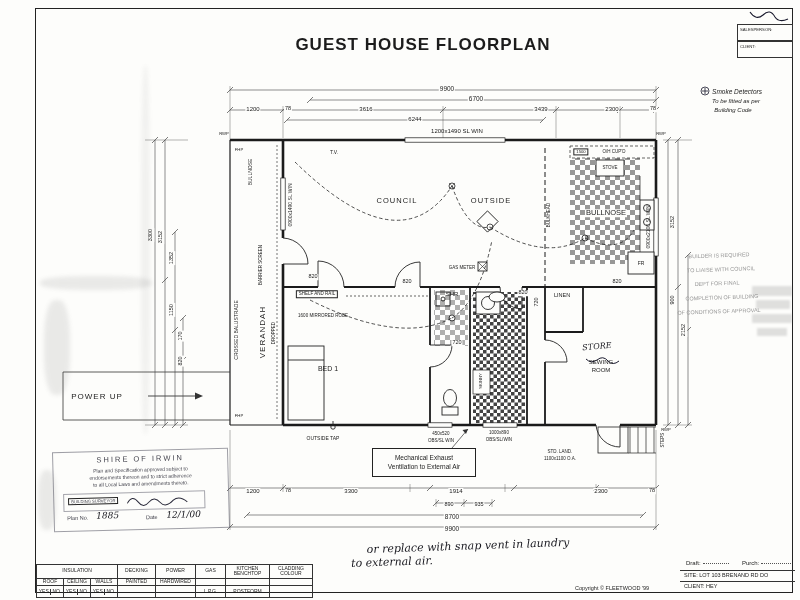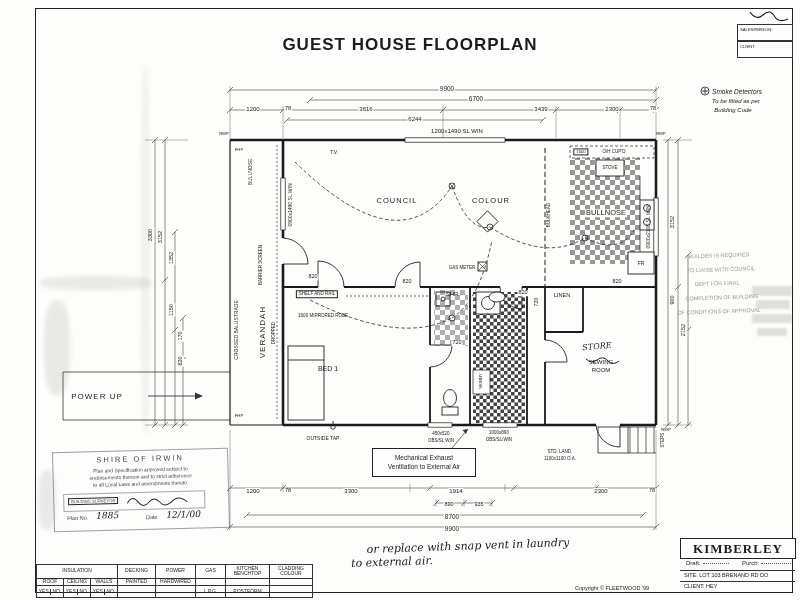--- a/index.html
+++ b/index.html
@@ -153,21 +153,21 @@
     </g>
 
     <g stroke="#1a1a2e" fill="none">
       <path stroke-width="1.1" d="M750 12 q6 9 13 3 q7 -7 12 2 q4 6 13 2"></path>
       <path stroke-width="1" d="M586 359 q5 5 11 1 q6 -5 11 1 q5 5 11 0"></path>
       <circle cx="705" cy="91" r="4" stroke-width="0.8"></circle>
       <path d="M702 91 h6 M705 88 v6" stroke-width="0.8"></path>
     </g>
   </svg>
 
-  <div class="lb s17 b ls1" style="left:410px;top:44px">GUEST HOUSE FLOORPLAN</div>
+  <div class="lb s17 b ls1" style="left:423px;top:44px">GUEST HOUSE FLOORPLAN</div>
   <div class="cbox" style="left:737px;top:24px">
     <span>SALESPERSON:</span>
   </div>
   <div class="cbox" style="left:737px;top:41px">
     <span>CLIENT:</span>
   </div>
 
   <div class="lb s65 it" style="left:737px;top:92px">Smoke Detectors</div>
   <div class="lb s6 it" style="left:736px;top:101px">To be fitted as per</div>
   <div class="lb s6 it" style="left:733px;top:110px">Building Code</div>
@@ -200,21 +200,21 @@
   <div class="lbv s55 wbg" style="left:172px;top:310px">1150</div>
   <div class="lbv s55 wbg" style="left:181px;top:336px">170</div>
   <div class="lbv s55 wbg" style="left:181px;top:361px">820</div>
   <div class="lbv s55 wbg" style="left:673px;top:222px">3152</div>
   <div class="lbv s55 wbg" style="left:673px;top:300px">900</div>
   <div class="lbv s55 wbg" style="left:684px;top:330px">2152</div>
   <div class="lbv s5" style="left:290px;top:205px">0900x1490 SL WIN</div>
   <div class="lbv s5" style="left:648px;top:227px">0900x2100 SL WIN</div>
 
   <div class="lb s75 ls1" style="left:397px;top:201px">COUNCIL</div>
-  <div class="lb s75 ls1" style="left:491px;top:201px">COLOUR</div>
+  <div class="lb s75 ls1" style="left:491px;top:201px">OUTSIDE</div>
   <div class="lb s75 wbg" style="left:606px;top:213px">BULLNOSE</div>
   <div class="lb s7" style="left:328px;top:368px">BED 1</div>
   <div class="lb s6" style="left:452px;top:294px">SHR</div>
   <div class="lb s55" style="left:562px;top:296px">LINEN</div>
   <div class="lb s6" style="left:601px;top:362px">SEWING</div>
   <div class="lb s6" style="left:601px;top:370px">ROOM</div>
   <div class="lb hand s8" style="left:597px;top:347px;transform:translate(-50%,-50%) rotate(-5deg)">STORE</div>
   <div class="lbv s8 ls1" style="left:263px;top:332px">VERANDAH</div>
   <div class="lbv s45" style="left:274px;top:333px">DROPPED</div>
   <div class="lb s8 ls1" style="left:97px;top:397px">POWER UP</div>
@@ -277,23 +277,20 @@
     <div class="lb s55" style="left:98px;top:68px">Date</div>
     <div class="lb hand s9" style="left:130px;top:66px">12/1/00</div>
   </div>
 
   <div class="lb s55 faint" style="left:719px;top:256px;transform:translate(-50%,-50%) rotate(-2deg)">BUILDER IS REQUIRED</div>
   <div class="lb s55 faint" style="left:721px;top:270px;transform:translate(-50%,-50%) rotate(-2deg)">TO LIAISE WITH COUNCIL</div>
   <div class="lb s55 faint" style="left:717px;top:284px;transform:translate(-50%,-50%) rotate(-2deg)">DEPT FOR FINAL</div>
   <div class="lb s55 faint" style="left:722px;top:298px;transform:translate(-50%,-50%) rotate(-2deg)">COMPLETION OF BUILDING</div>
   <div class="lb s55 faint" style="left:719px;top:312px;transform:translate(-50%,-50%) rotate(-2deg)">OF CONDITIONS OF APPROVAL</div>
 
-  <div class="kimb">
-    <span class="serif b s13 ls1">KIMBERLEY</span>
-  </div>
   <div class="ll s6" style="left:686px;top:563px">Draft:</div>
   <div class="dotline" style="left:703px;top:558px;width:26px"></div>
   <div class="ll s6" style="left:742px;top:563px">Purch:</div>
   <div class="dotline" style="left:761px;top:558px;width:30px"></div>
   <div class="hline" style="left:680px;top:570px;width:115px"></div>
   <div class="ll s55" style="left:684px;top:576px">SITE: LOT 103 BRENAND RD DO</div>
   <div class="hline" style="left:680px;top:581px;width:115px"></div>
   <div class="ll s55" style="left:684px;top:587px">CLIENT: HEY</div>
   <div class="lb s55" style="left:612px;top:589px">Copyright © FLEETWOOD '99</div>
 

